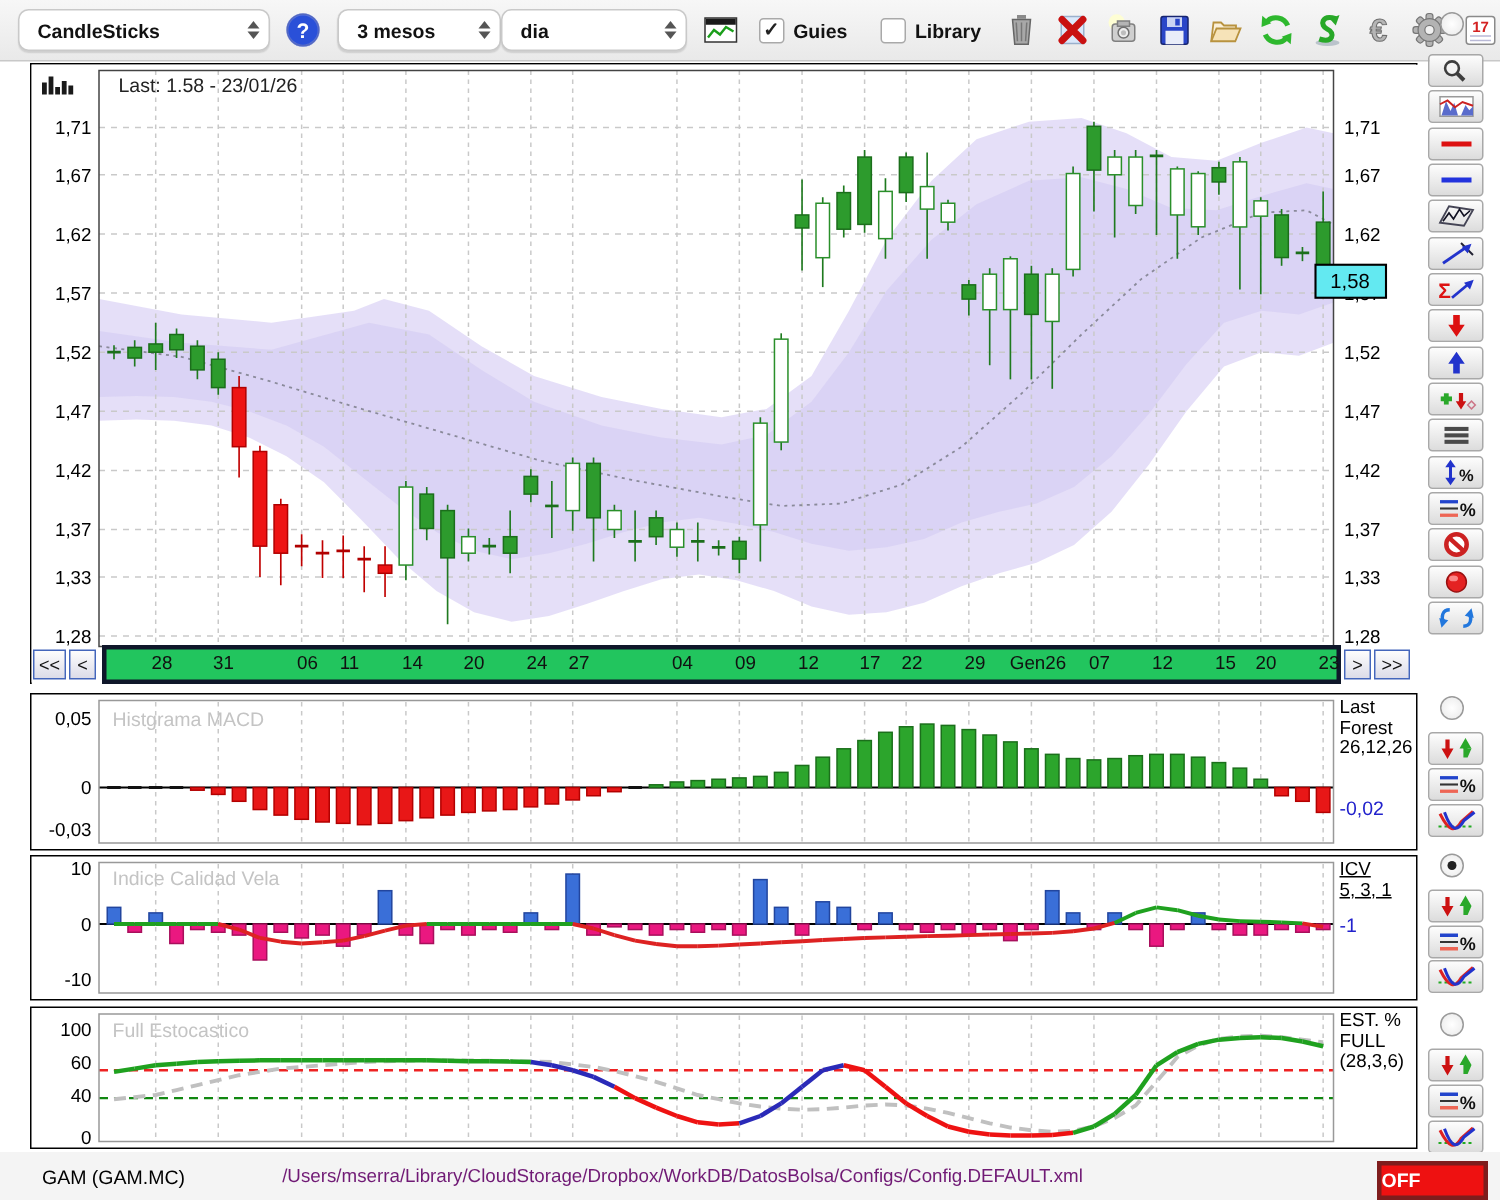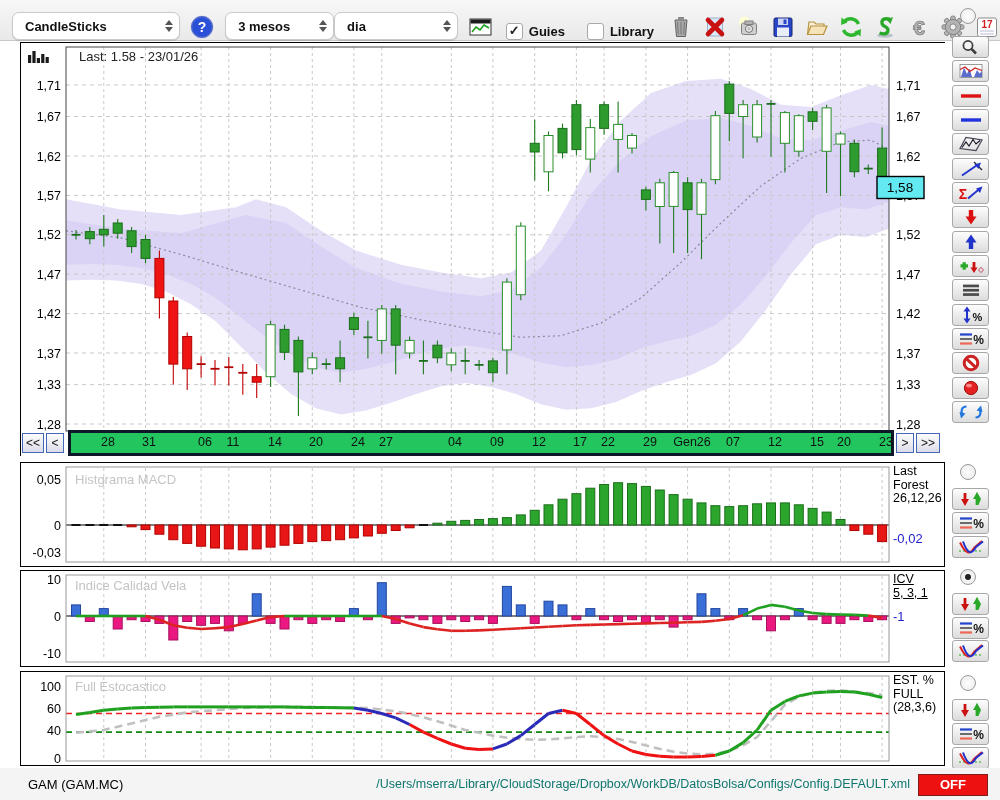--- a/index.html
+++ b/index.html
@@ -1,18 +1,18 @@
 <!DOCTYPE html>
 <html><head>
 <meta charset="utf-8">
 <style>
   html,body{margin:0;padding:0;background:#fff;font-family:"Liberation Sans",sans-serif;}
   #app{position:relative;width:1000px;height:800px;background:#fff;overflow:hidden;}
   
-  #toolbar{position:absolute;left:0;top:0;width:1000px;height:40px;background:linear-gradient(#f7f7f7,#e9e9e9);border-bottom:1px solid #c8c8c8;display:flex;align-items:flex-end;}
+  #toolbar{position:absolute;left:0;top:0;width:1000px;height:40px;background:linear-gradient(#f7f7f7,#e9e9e9);border-bottom:1px solid #c8c8c8;display:flex;align-items:center;}
   .select{height:26px;background:#fff;border:1px solid #c9c9c9;border-radius:7px;box-shadow:0 1px 1px rgba(0,0,0,.12);display:flex;align-items:center;padding:0 6px 0 12px;font-size:13px;font-weight:bold;color:#111;cursor:default;}
   .select .lbl{flex:1;}
   .chev{display:flex;flex-direction:column;align-items:center;margin-left:8px;}
   .chev i{display:block;width:0;height:0;border-left:4px solid transparent;border-right:4px solid transparent;}
   .chev .up{border-bottom:5px solid #555;margin-bottom:2px;}
   .chev .dn{border-top:5px solid #555;}
   .cb{display:flex;align-items:center;font-size:13px;font-weight:bold;color:#111;}
   .cb .box{width:15px;height:15px;background:#fff;border:1px solid #a9a9a9;border-radius:3px;margin-right:6px;text-align:center;line-height:14px;font-size:13px;color:#222;}
   .tbtn{width:27px;height:26px;display:flex;align-items:center;justify-content:center;background:transparent;border:none;padding:0;cursor:default;}
   
@@ -25,22 +25,22 @@
   #navstrip{position:relative;height:20px;flex:0 0 820px;background:#22c55e;border:3px solid #0f172a;margin:0 2px;}
   #navstrip span{position:absolute;top:2px;transform:translateX(-50%);font-size:12.5px;color:#111;white-space:nowrap;}
   
   #sidebar{position:absolute;left:948px;top:0;width:52px;height:800px;}
   .sbtn{position:absolute;left:4px;width:37px;height:22px;background:linear-gradient(#fdfdfd,#dcdcdc);border:1px solid #a8a8a8;border-radius:3px;display:flex;align-items:center;justify-content:center;padding:0;}
   .radio{position:absolute;left:12px;width:16px;height:16px;border-radius:50%;background:radial-gradient(#ffffff,#e9e9e9);border:1.5px solid #9a9a9a;box-sizing:border-box;}
   .radio.sel::after{content:"";position:absolute;left:3.5px;top:3.5px;width:6px;height:6px;border-radius:50%;background:#222;}
   
   #statusbar{position:absolute;left:0;top:768px;width:1000px;height:32px;background:#f4f4f4;}
   #sym{position:absolute;left:28px;top:9px;font-size:13px;color:#000;}
-  #cfgpath{position:absolute;left:0;right:90px;top:9px;text-align:right;font-size:12.5px;color:#0f766e;}
-  #offbadge{position:absolute;left:918px;top:6px;width:68px;height:20px;background:#ee1111;border:1px solid #7f1d1d;color:#fff;font-size:13px;font-weight:bold;text-align:center;line-height:20px;}
+  #cfgpath{position:absolute;left:0;right:90px;top:9px;text-align:center;font-size:12.5px;color:#701a75;}
+  #offbadge{position:absolute;left:918px;top:6px;width:68px;height:20px;background:#ee1111;border:3px solid #7f1d1d;color:#fff;font-size:13px;font-weight:bold;line-height:20px;}
   svg text{font-family:"Liberation Sans",sans-serif;}
 </style>
 </head>
 <body>
 
 <div id="app">
   <div id="toolbar">
       <div class="select" style="width:160px;margin-left:12px;">
         <span class="lbl">CandleSticks</span>
         <span class="chev">

